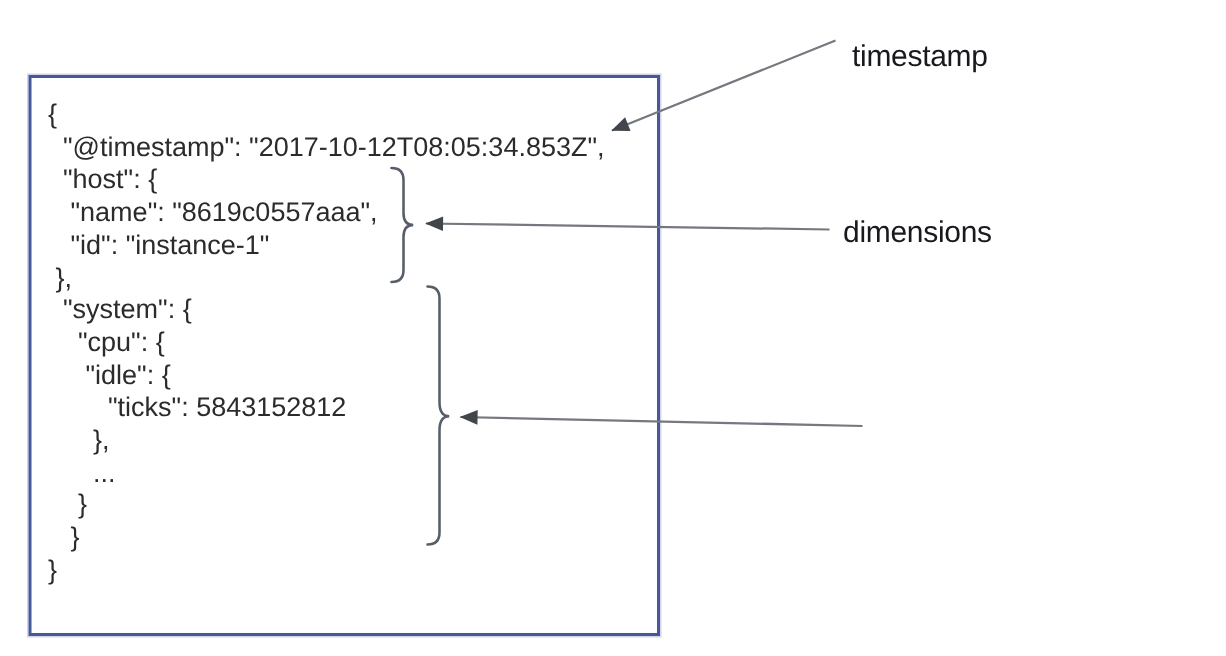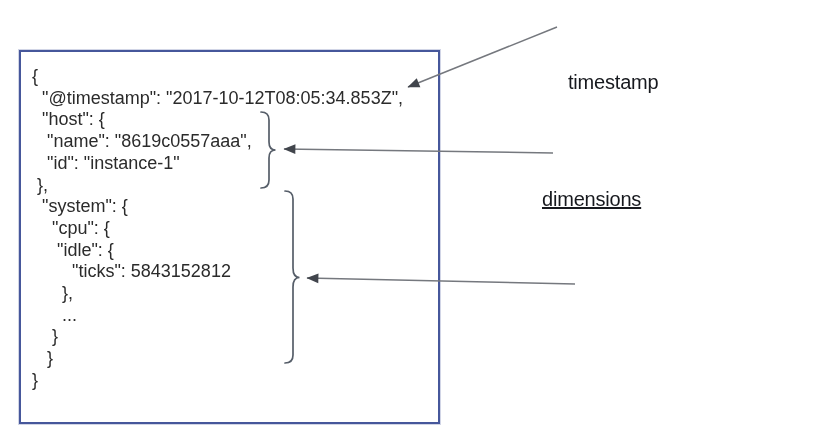--- a/index.html
+++ b/index.html
@@ -43,24 +43,23 @@
     height: 437px;
     pointer-events: none;
   }
   .callout-label {
     position: absolute;
     font-size: 20px;
     line-height: 25px;
     color: #17191e;
     letter-spacing: -0.2px;
     white-space: nowrap;
-    margin-top: 44px;
   }
   .label-timestamp { left: 568px; top: 26px; }
-  .label-dimensions { left: 542px; top: 143px; text-decoration: underline; }
+  .label-dimensions { left: 562px; top: 143px; }
   .label-metric    { left: 585px; top: 267px; }
 </style>
 </head>
 <body>
 
 <div class="canvas">
 
   <div class="doc-box">
     <pre>{
   "@timestamp": "2017-10-12T08:05:34.853Z",

